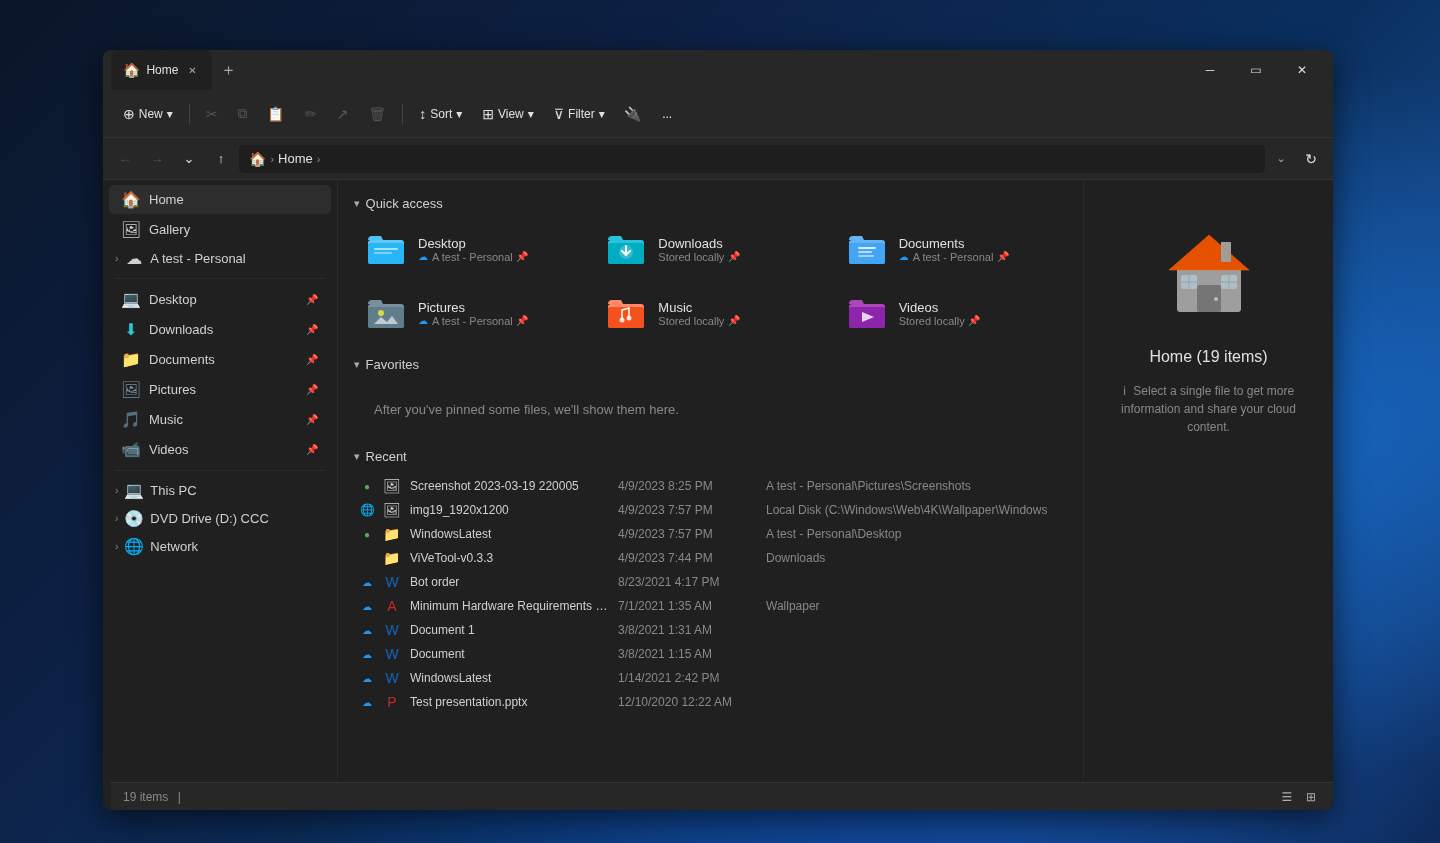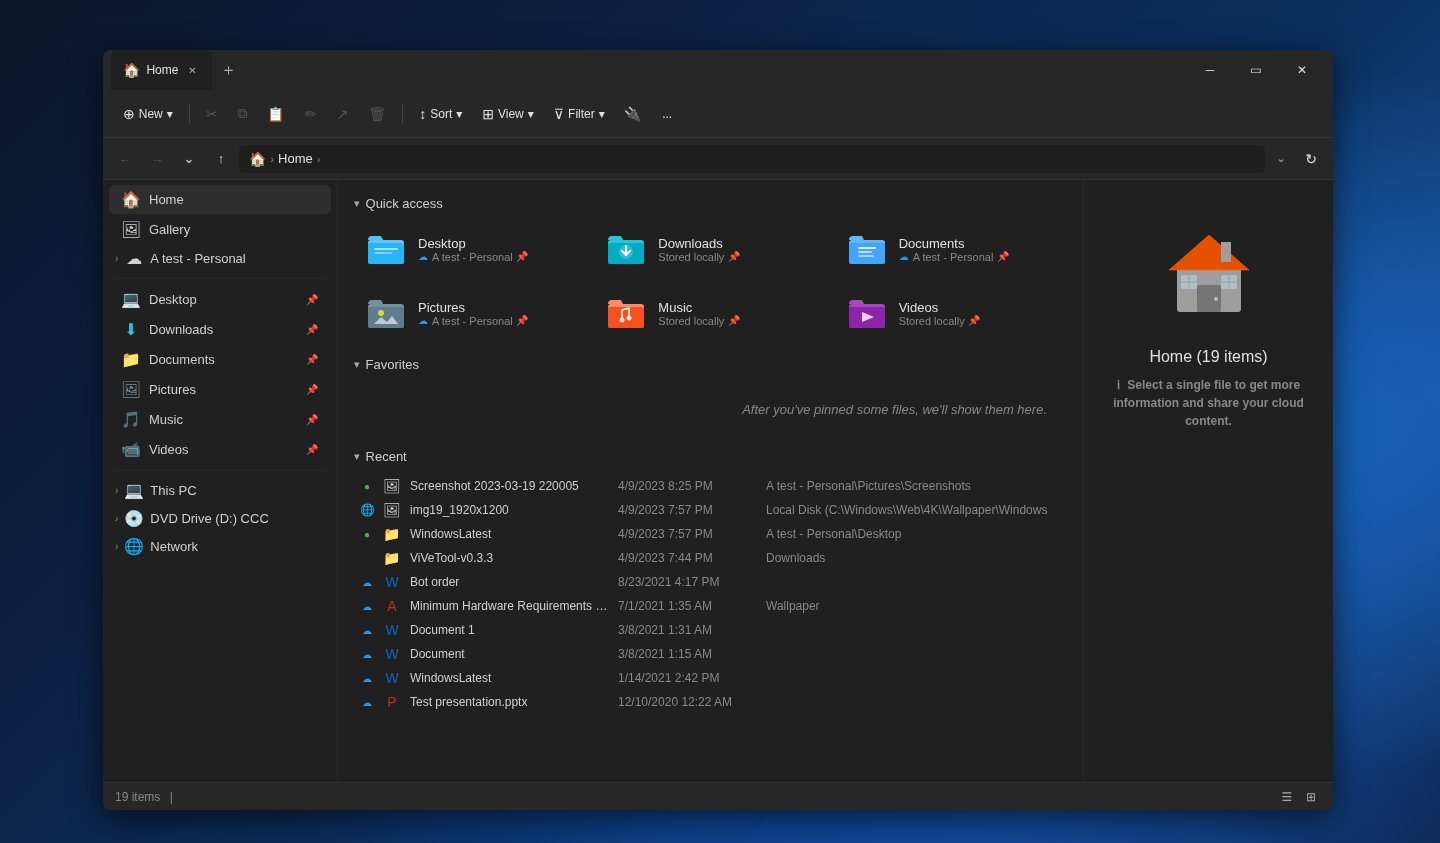--- a/index.html
+++ b/index.html
@@ -279,25 +279,24 @@
     }
     .quick-info {}
     .quick-name { font-size: 13px; color: #e0e0e0; }
     .quick-sub { font-size: 11px; color: #888; display: flex; align-items: center; gap: 4px; }
 
     
     .folder-blue { color: #4fc3f7; }
 
     
     .favorites-empty {
-      text-align: right;
+      text-align: left;
       color: #888;
       font-size: 13px;
       padding: 20px;
-      font-style: italic;
     }
 
     
     .recent-table {
       width: 100%;
     }
     .recent-row {
       display: flex;
       align-items: center;
       gap: 8px;
@@ -339,43 +338,43 @@
       font-size: 16px;
       color: #e0e0e0;
       font-weight: 500;
       margin-top: 8px;
       text-align: center;
     }
     .panel-desc {
       font-size: 12px;
       color: #888;
       text-align: center;
-      margin-top: 10px;
+      margin-top: 16px;
       line-height: 1.5;
-      font-weight: bold;
     }
     .panel-info-icon {
       color: #888;
       font-size: 12px;
       display: inline;
       margin-right: 4px;
     }
 
     
     .status-bar {
       height: 28px;
       background: #272727;
       border-top: 1px solid #333;
       display: flex;
       align-items: center;
       padding: 0 12px;
       font-size: 12px;
       color: #888;
       justify-content: space-between;
       flex-shrink: 0;
+      margin-left: 8px;
     }
     .status-view-btns {
       display: flex;
       gap: 4px;
     }
     .status-view-btn {
       width: 20px; height: 20px;
       display: flex; align-items: center; justify-content: center;
       cursor: pointer;
       color: #aaa;

